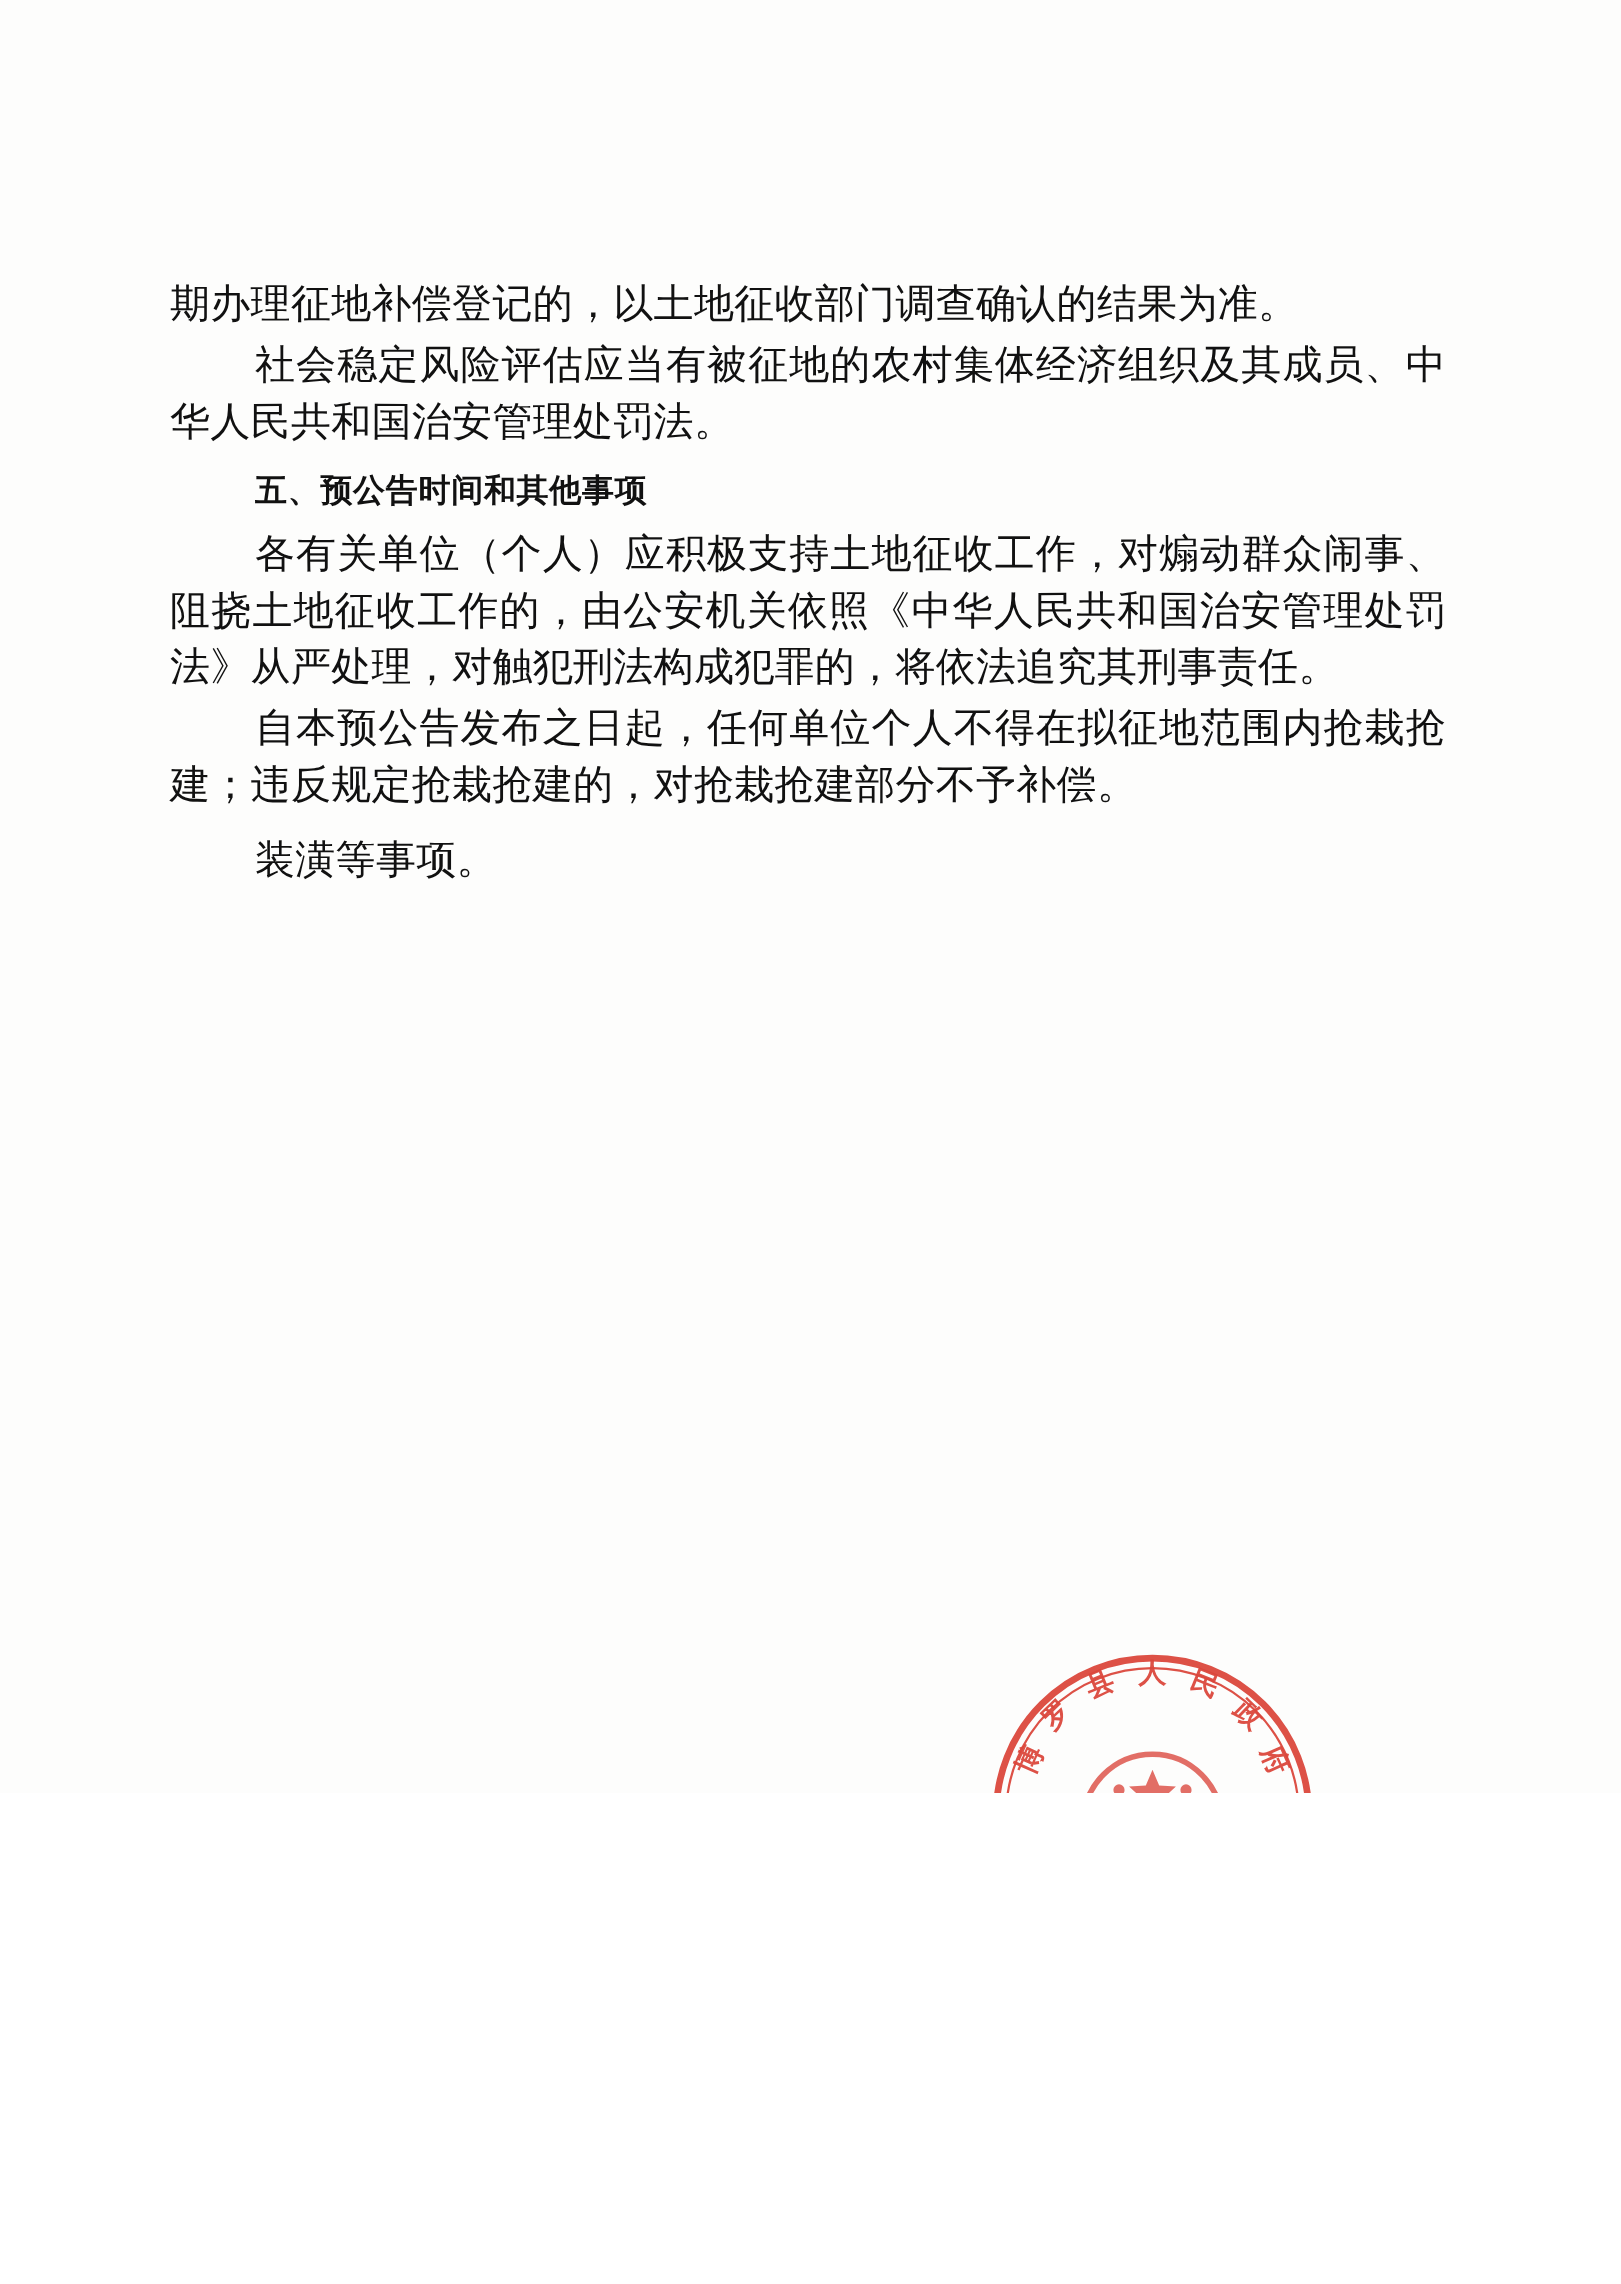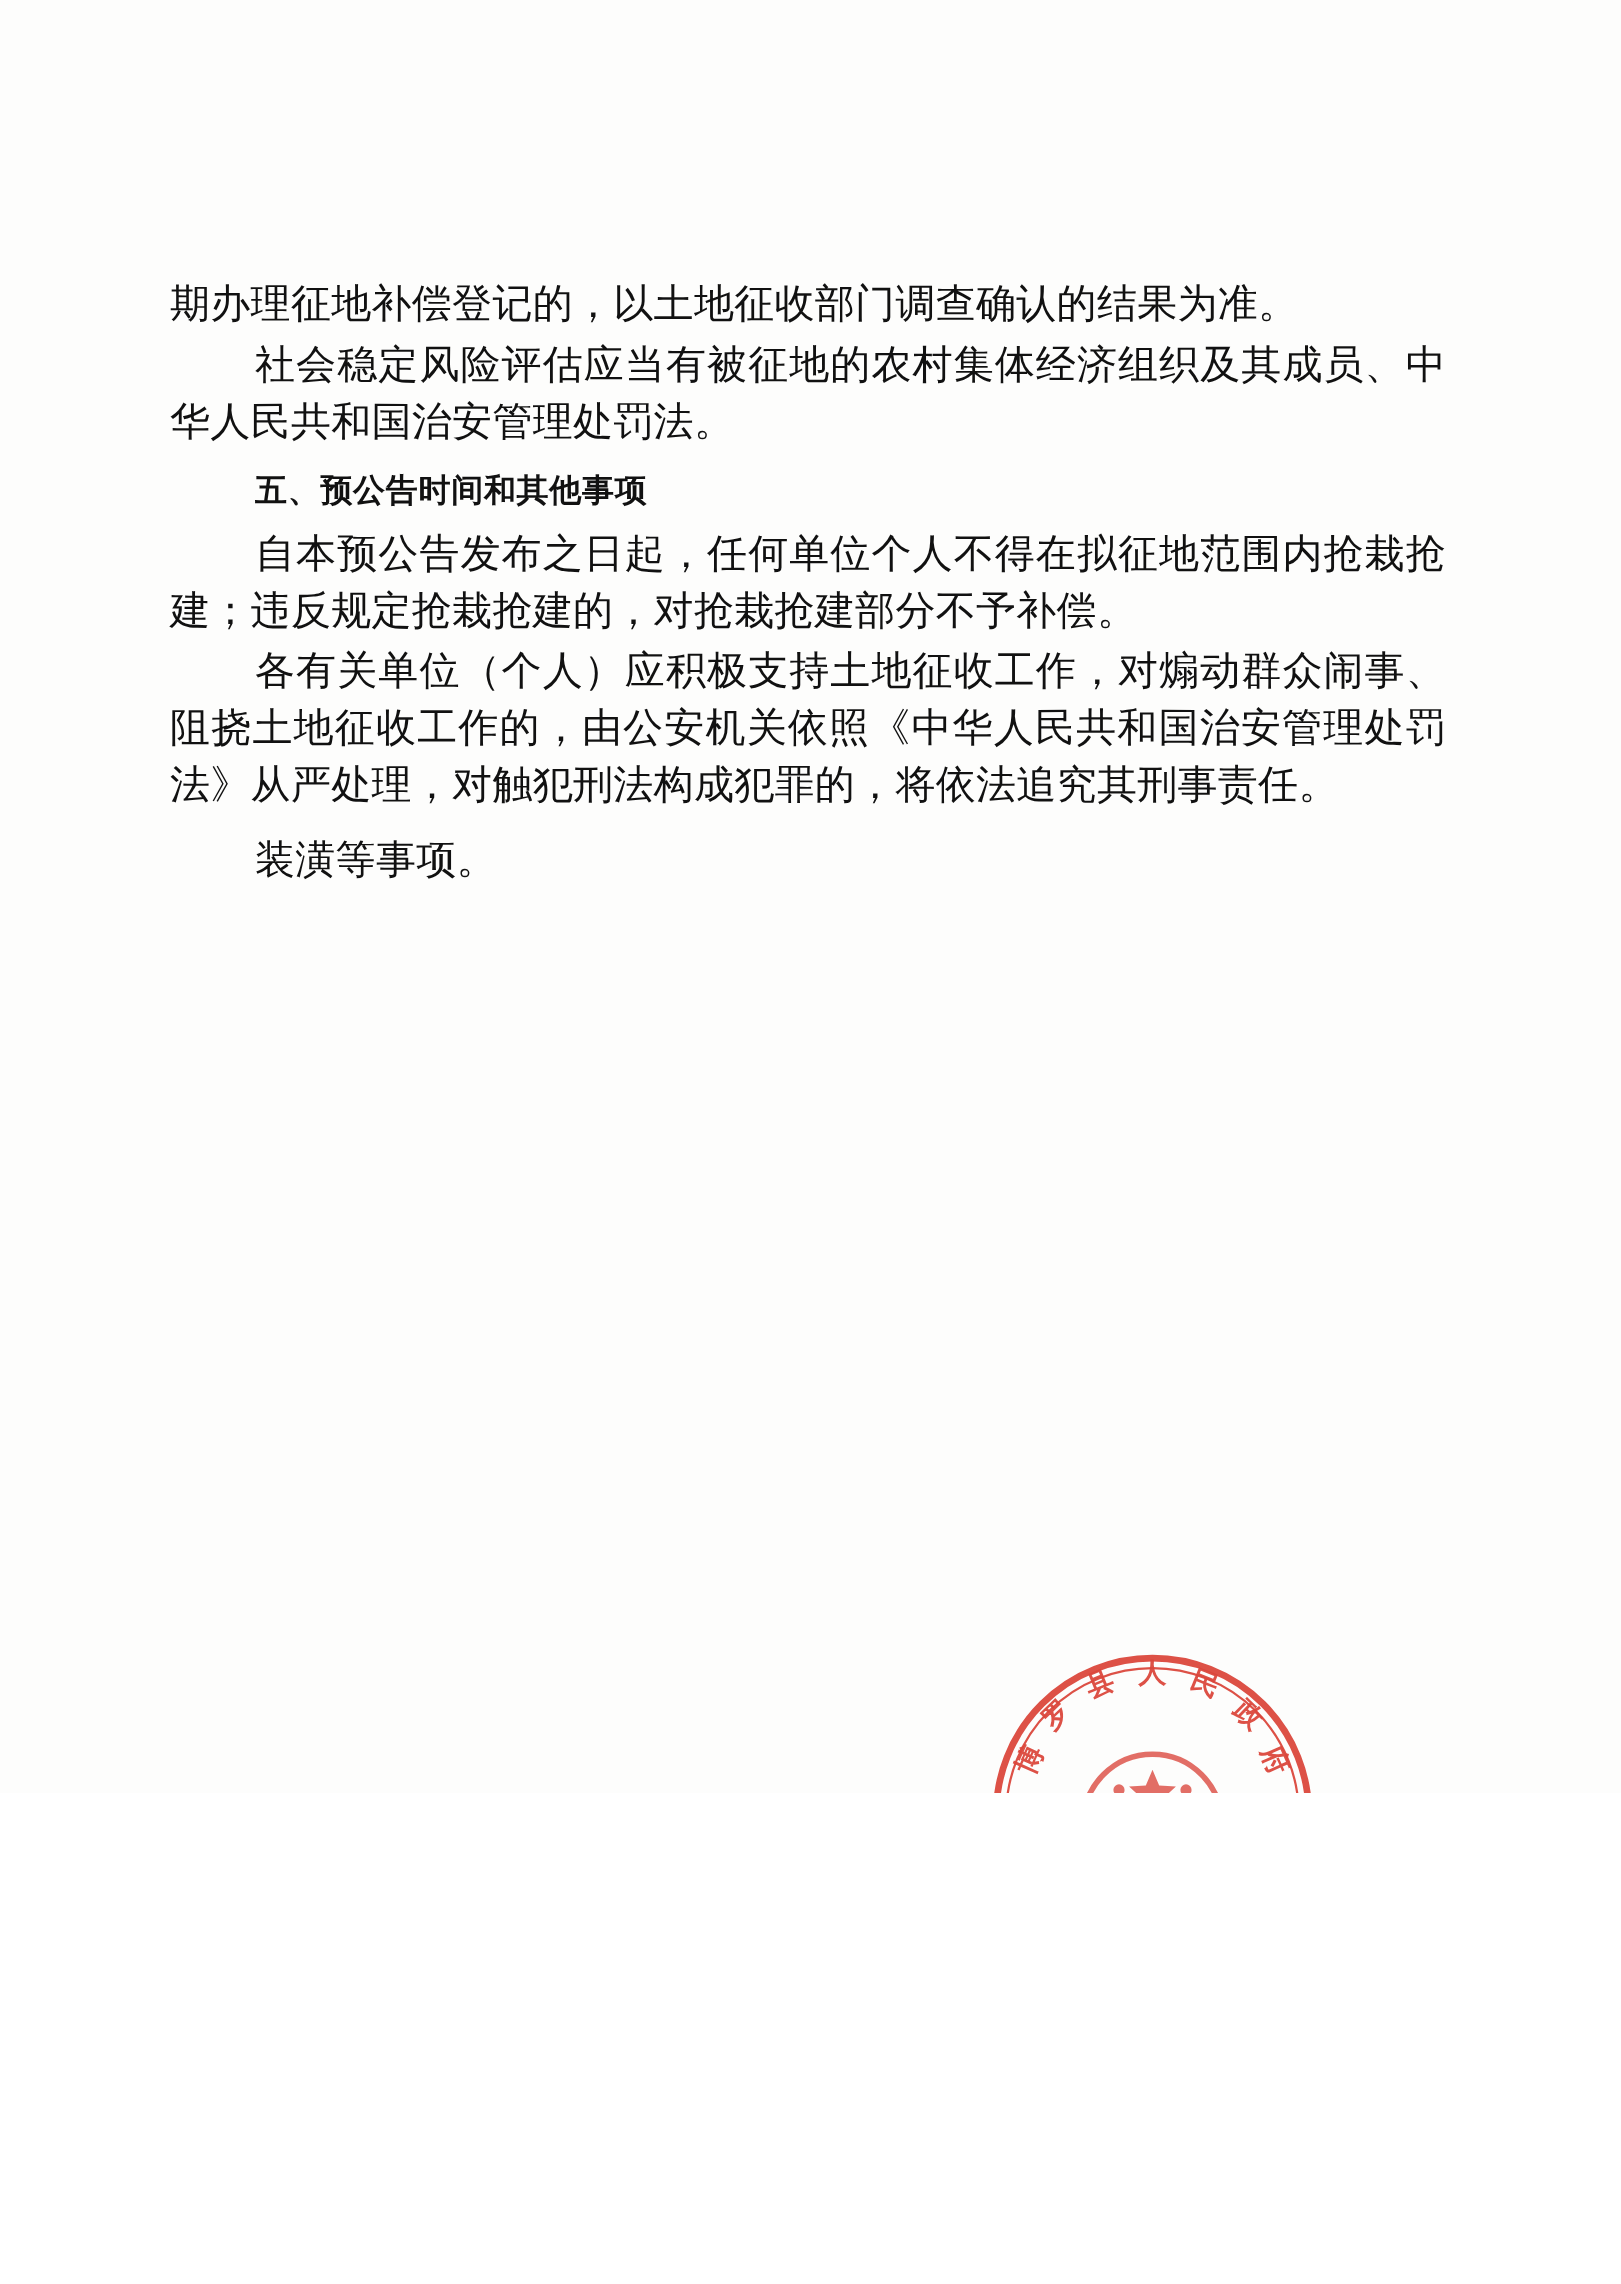--- a/index.html
+++ b/index.html
@@ -92,23 +92,23 @@
 
   <div class="content">
 
     <p class="para">期办理征地补偿登记的，以土地征收部门调查确认的结果为准。</p>
 
     <p class="para indent">社会稳定风险评估应当有被征地的农村集体经济组织及其成员、中华人民共和国治安管理处罚法。</p>
 
     <h2 class="section-head">五、预公告时间和其他事项</h2>
 
 
+    <p class="para indent">各有关单位（个人）应积极支持土地征收工作，对煽动群众闹事、阻挠土地征收工作的，由公安机关依照《中华人民共和国治安管理处罚法》从严处理，对触犯刑法构成犯罪的，将依法追究其刑事责任。</p>
+
     <p class="para indent">自本预公告发布之日起，任何单位个人不得在拟征地范围内抢栽抢建；违反规定抢栽抢建的，对抢栽抢建部分不予补偿。</p>
-
-    <p class="para indent">各有关单位（个人）应积极支持土地征收工作，对煽动群众闹事、阻挠土地征收工作的，由公安机关依照《中华人民共和国治安管理处罚法》从严处理，对触犯刑法构成犯罪的，将依法追究其刑事责任。</p>
 
     <div class="spacer-sm"></div>
 
     <p class="para indent">装潢等事项。</p>
 
 
   </div>
 
   <svg class="seal" viewBox="0 0 300 300" aria-hidden="true">
     <g fill="none" stroke="#d8382c" stroke-width="6" opacity="0.95">

